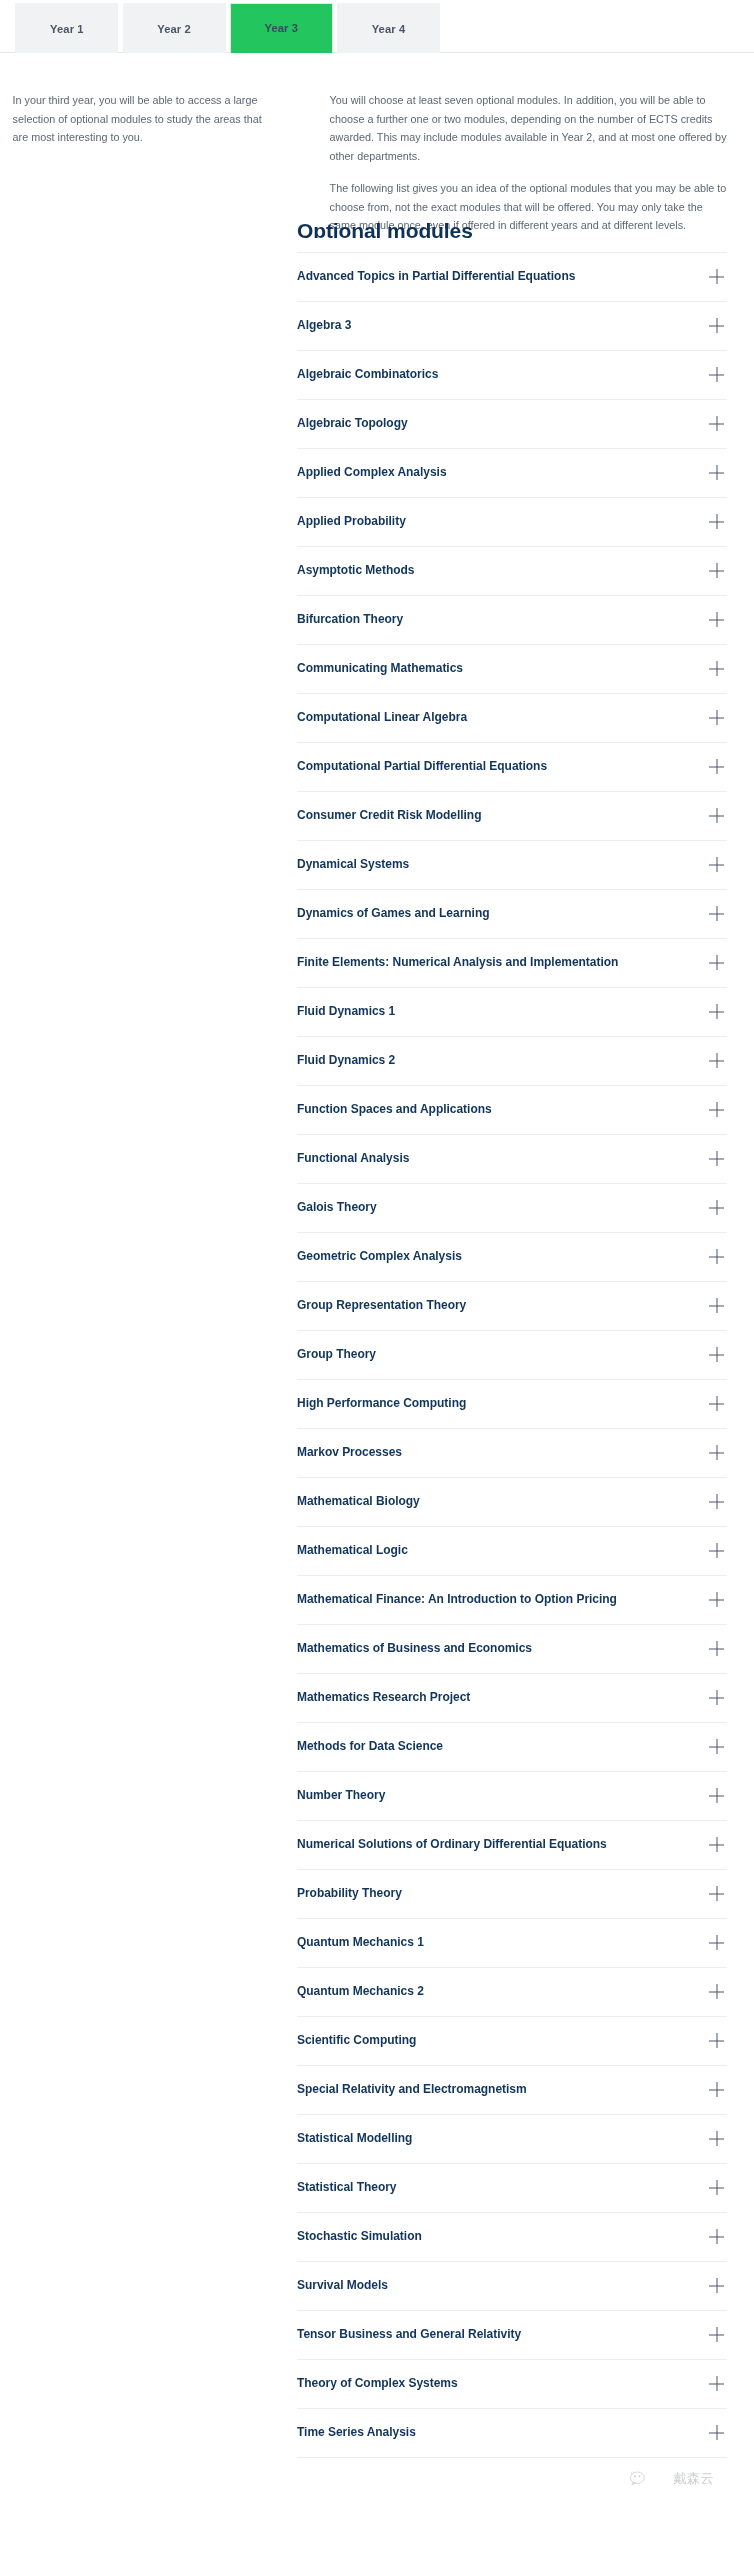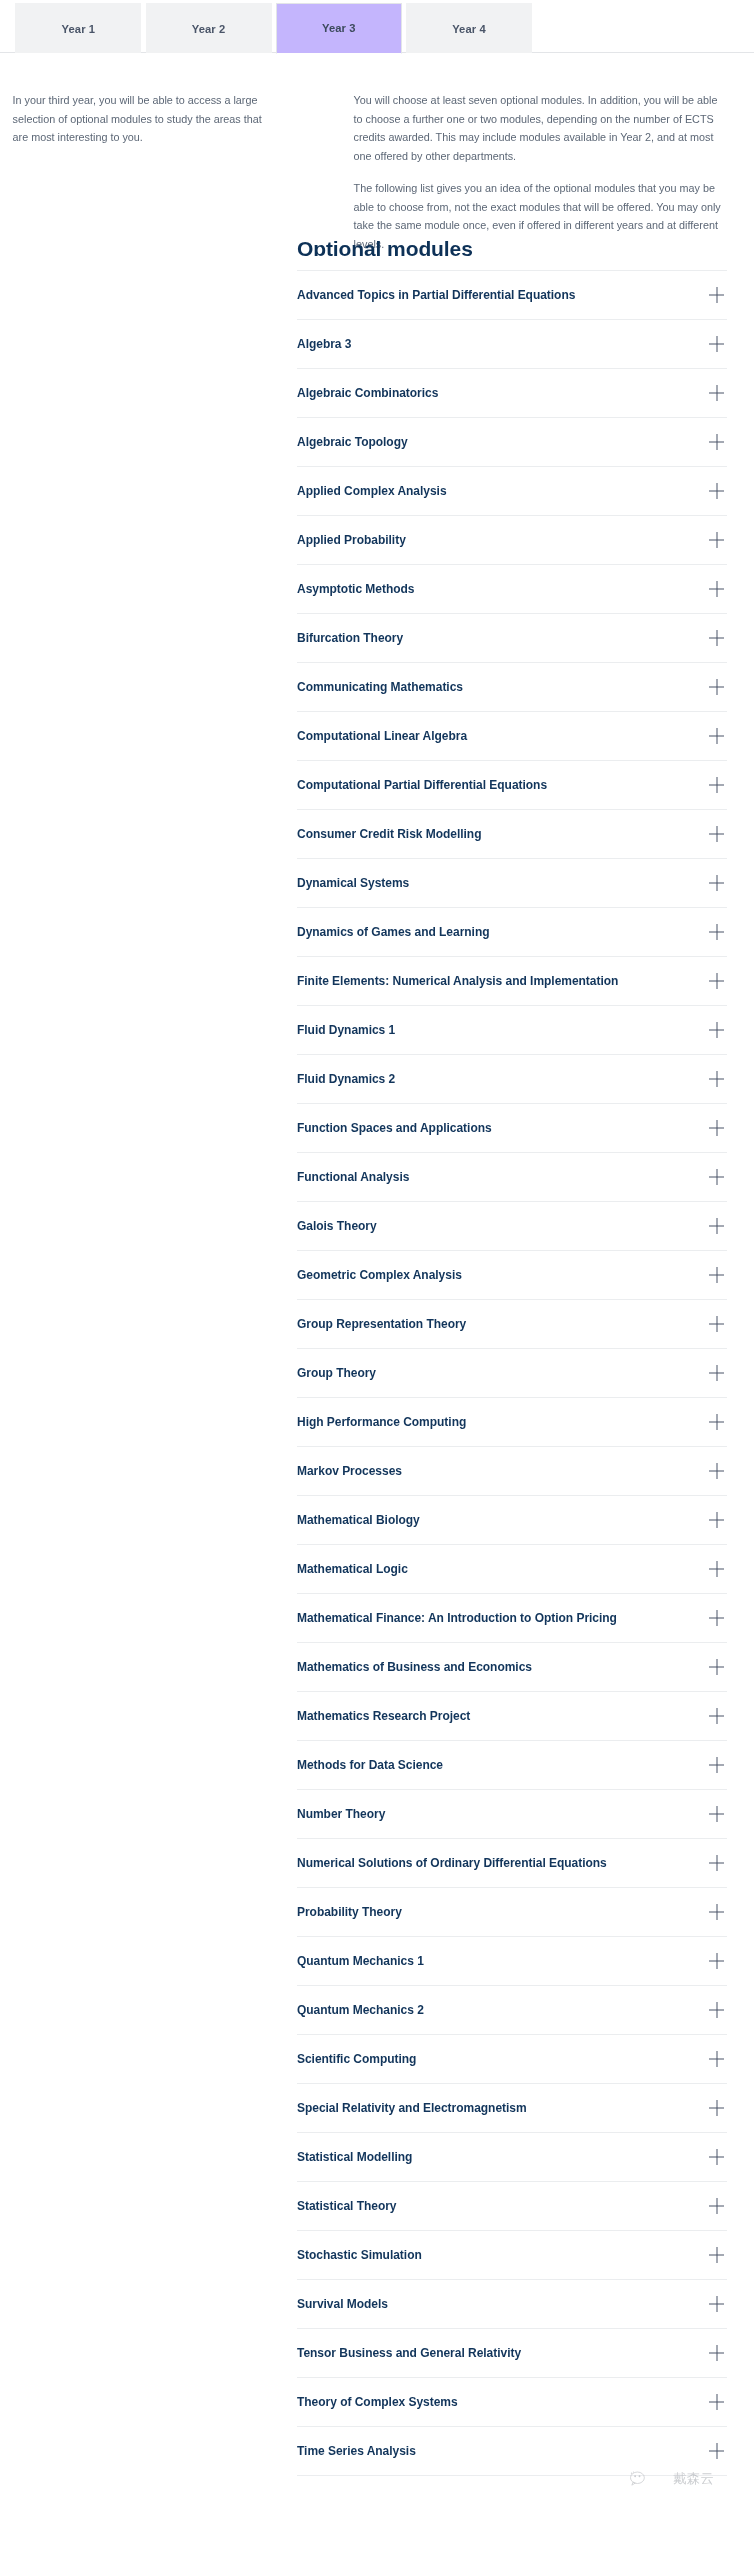--- a/index.html
+++ b/index.html
@@ -31,49 +31,49 @@
     content: "";
     position: absolute;
     left: 0; right: 0; bottom: 0;
     height: 0.7px;
     background: #e3e5e8;
     z-index: 1;
   }
   .tab {
     position: relative;
     z-index: 2;
-    width: 126px;
+    width: 103px;
     height: 50px;
     background: #f1f2f3;
     border: 0.7px solid transparent;
     border-bottom: none;
     display: flex;
     align-items: center;
     justify-content: center;
     font-size: 11.2px;
     font-weight: bold;
     color: #4a5568;
     letter-spacing: 0.1px;
     cursor: pointer;
     user-select: none;
   }
   .tab.active {
-    background: #c4b5fd;
+    background: #22c55e;
     border: 0.7px solid #e3e5e8;
     border-bottom: 0.7px solid #ffffff;
     color: #3c4a5c;
     margin-bottom: -0.7px;
     height: 51px;
   }
 
   
   .intro {
     display: flex;
     padding: 38px 28px 0 12.6px;
-    gap: 24px;
+    gap: 0;
     align-items: flex-start;
   }
   .intro-left {
     width: 266px;
     flex: 0 0 266px;
   }
   .intro-right {
     flex: 1;
     padding-left: 7px;
     margin-left: 44px;

